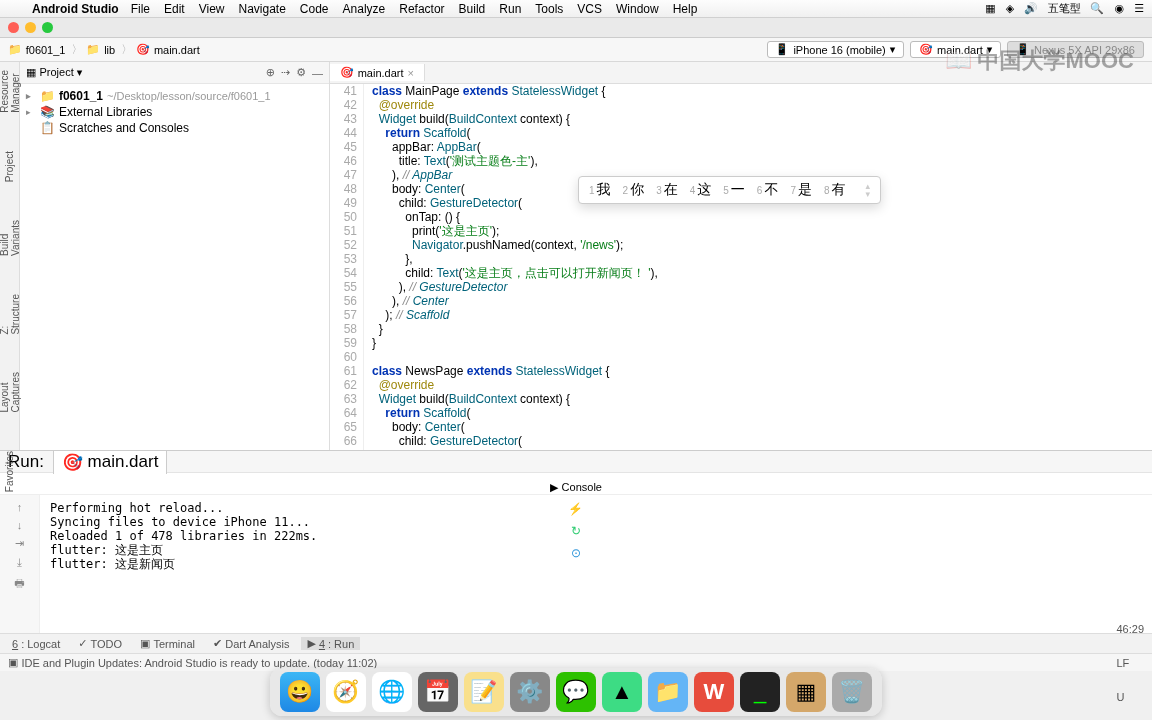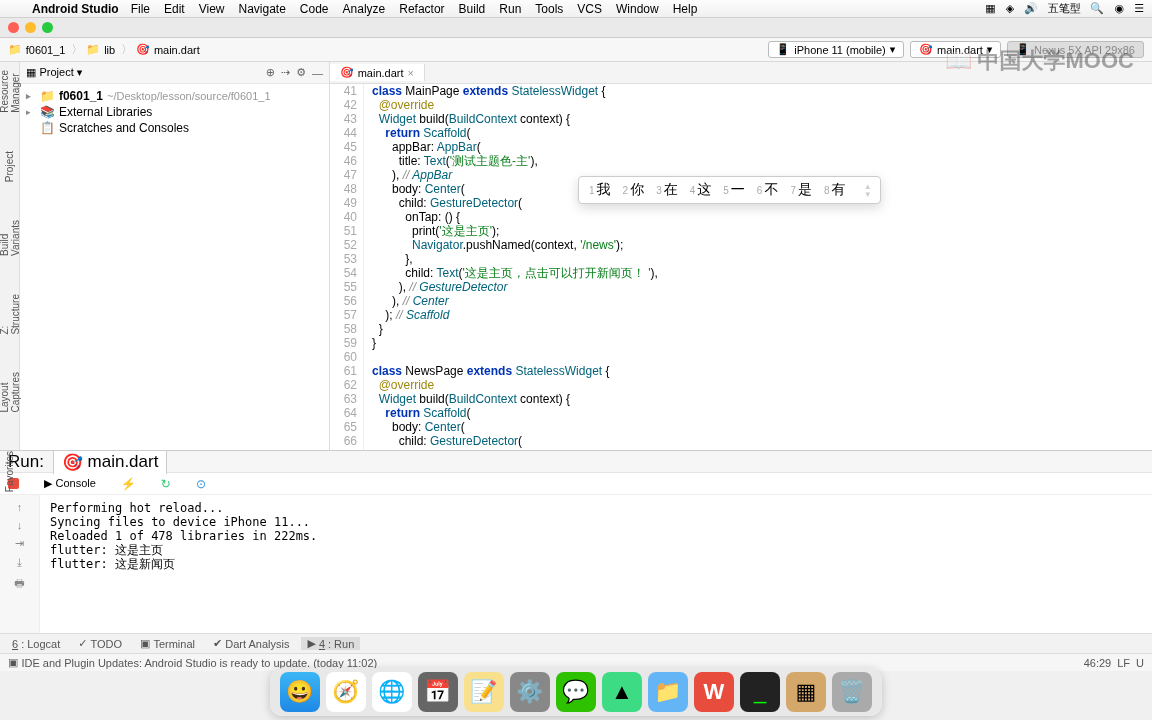--- a/index.html
+++ b/index.html
@@ -65,35 +65,35 @@
 
 .ime { position: absolute; left: 578px; top: 176px; background: #fff; border: 1px solid #ccc; border-radius: 4px; box-shadow: 0 4px 12px rgba(0,0,0,.15); padding: 4px 10px; font-size: 14px; display: flex; gap: 12px; align-items: center; z-index: 100; }
 .ime .cand { display: flex; align-items: baseline; gap: 2px; }
 .ime .cand .n { font-size: 10px; color: #aaa; }
 .ime .scroll { color: #ccc; margin-left: 8px; display:flex; flex-direction:column; font-size:9px; line-height:8px; }
 
 
 .run-panel { border-top: 1px solid #ccc; background: #fff; }
 .run-header { height: 22px; display: flex; align-items: center; padding: 0 8px; font-size: 17px; background: #f6f6f6; border-bottom: 1px solid #e4e4e4; }
 .run-header .run-tab { background:#fff; border:1px solid #ccc; border-bottom:none; padding:1px 8px; display:flex; align-items:center; gap:4px; }
-.console-bar { height: 22px; display:flex; align-items:center; gap:25px; padding:0 8px; font-size: 11px; border-bottom:1px solid #eee; background:#fff; }
+.console-bar { height: 22px; display:flex; align-items:center; gap:8px; padding:0 8px; font-size: 11px; border-bottom:1px solid #eee; background:#fff;flex-direction:column; }
 .console-bar .stop { width:11px; height:11px; background:#e74c3c; border-radius:2px; }
 .console-bar .ico-btn { color:#888; font-size:12px; }
 .console-body { display:flex; height: 138px; }
 .console-rail { width:40px; background:#f7f7f7; border-right:1px solid #eee; display:flex; flex-direction:column; align-items:center; gap:6px; padding-top:6px; color:#888; font-size:11px; }
 .console-out { flex:1; padding: 6px 10px; font-family: Menlo, monospace; font-size: 12px; line-height: 14px; white-space: pre; }
 
 
 .bottom-tabs { height: 20px; background:#f2f2f2; border-top:1px solid #ddd; display:flex; align-items:center; padding:0 6px; font-size:11px; gap:6px; }
 .btab { padding: 0 6px; color:#555; display:flex; align-items:center; gap:3px; }
 .btab.active { background:#ddd; }
 
 
 .status { height: 18px; background:#f6f6f6; border-top:1px solid #ddd; display:flex; align-items:center; padding:0 8px; font-size:11px; color:#555; }
-.status .right { margin-left:auto; display:flex; gap:6px; }
+.status .right { margin-left:auto; display:flex; gap:22px;flex-direction:column; }
 
 
 .dock-wrap { position:absolute; bottom:4px; left:50%; transform:translateX(-50%); }
 .dock { background: rgba(230,230,230,.85); border-radius: 12px; padding: 4px 10px; display:flex; gap:6px; box-shadow: 0 2px 10px rgba(0,0,0,.2); }
 .dock .app { width: 40px; height: 40px; border-radius: 8px; display:flex; align-items:center; justify-content:center; font-size:22px; }
 .finder{background:linear-gradient(#3bb6f5,#1e88e5);} .safari{background:#fff;} .mail{background:#666;}
 .notes{background:#f9e08c;} .settings{background:#888;} .wechat{background:#2dc100;}
 .as{background:#3ddc84;} .folder{background:#64b5f6;} .wps{background:#e74c3c;color:#fff;font-weight:700;font-size:16px;}
 .term{background:#222;color:#0f0;} .calc{background:#d4a76a;} .trash{background:#aaa;}
 </style>
@@ -135,21 +135,21 @@
   </div>
 </div>
 
 <div class="watermark">中国大学MOOC</div>
 
 <div class="toolbar">
   <span class="crumb">📁 <span>f0601_1</span></span>
   <span class="crumb">📁 <span>lib</span></span>
   <span class="crumb">🎯 <span>main.dart</span></span>
   <div class="tb-right">
-    <div class="device-sel">📱 <span>iPhone 11 (mobile)</span> ▾</div>
+    <div class="device-sel">📱 <span>iPhone 16 (mobile)</span> ▾</div>
     <div class="device-sel">🎯 <span>main.dart</span> ▾</div>
     <div class="device-sel emu">📱 <span>Nexus 5X API 29x86</span></div>
   </div>
 </div>
 
 <div class="main">
   <div class="left-rail">
     <div class="vtab">Resource Manager</div>
     <div class="vtab">Project</div>
     <div class="vtab">Build Variants</div>
@@ -182,21 +182,21 @@
       <div class="gutter" id="gutter">
           <div>41</div>
           <div>42</div>
           <div>43</div>
           <div>44</div>
           <div>45</div>
           <div>46</div>
           <div>47</div>
           <div>48</div>
           <div>49</div>
-          <div>40</div>
+          <div>50</div>
           <div>51</div>
           <div>52</div>
           <div>53</div>
           <div>54</div>
           <div>55</div>
           <div>56</div>
           <div>57</div>
           <div>58</div>
           <div>59</div>
           <div>60</div>

